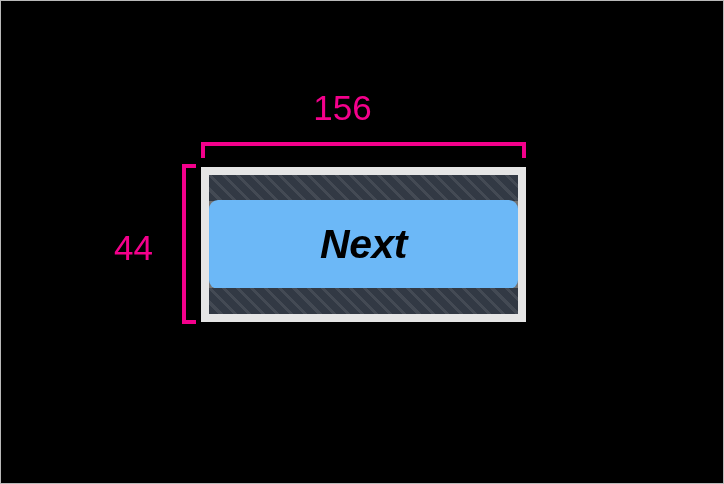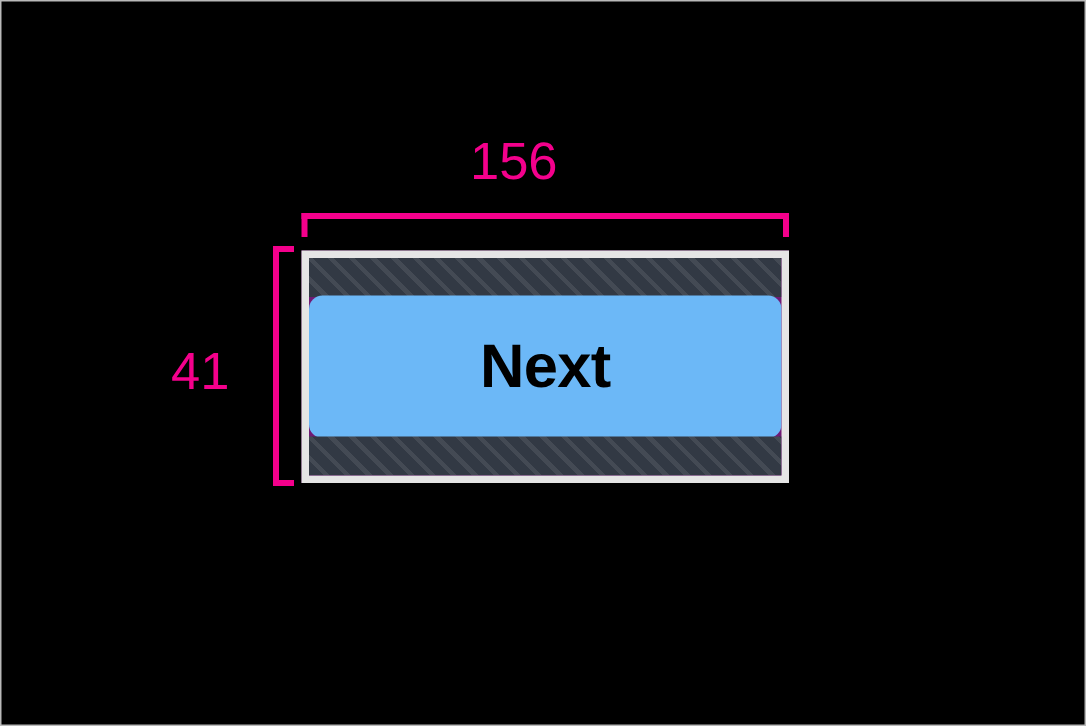--- a/index.html
+++ b/index.html
@@ -72,23 +72,24 @@
   }
 
   
   #element-box {
     position: absolute;
     left: 200px;
     top: 166px;
     width: 325px;
     height: 155px;
     box-sizing: border-box;
-    border: 5px solid #e5e5e5;
-    background: #701a75;
+    border: 8px solid #e5e5e5;
+    background: #737373;
     overflow: hidden;
+    font-style: italic;
   }
 
   
   .hatch-band {
     position: absolute;
     left: 0;
     width: 100%;
     height: 26px;
     background-color: #323944;
     background-image: repeating-linear-gradient(
@@ -126,21 +127,21 @@
 </style>
 </head>
 <body>
 
 <div id="stage">
 
   <div id="width-label" class="dim-label">156</div>
 
   <div id="width-bracket"></div>
 
-  <div id="height-label" class="dim-label">41</div>
+  <div id="height-label" class="dim-label">44</div>
 
   <div id="height-bracket"></div>
 
   <div id="element-box">
 
     <div id="hatch-top" class="hatch-band"></div>
 
     <div id="button-face">
       <span id="button-label">Next</span>
     </div>

